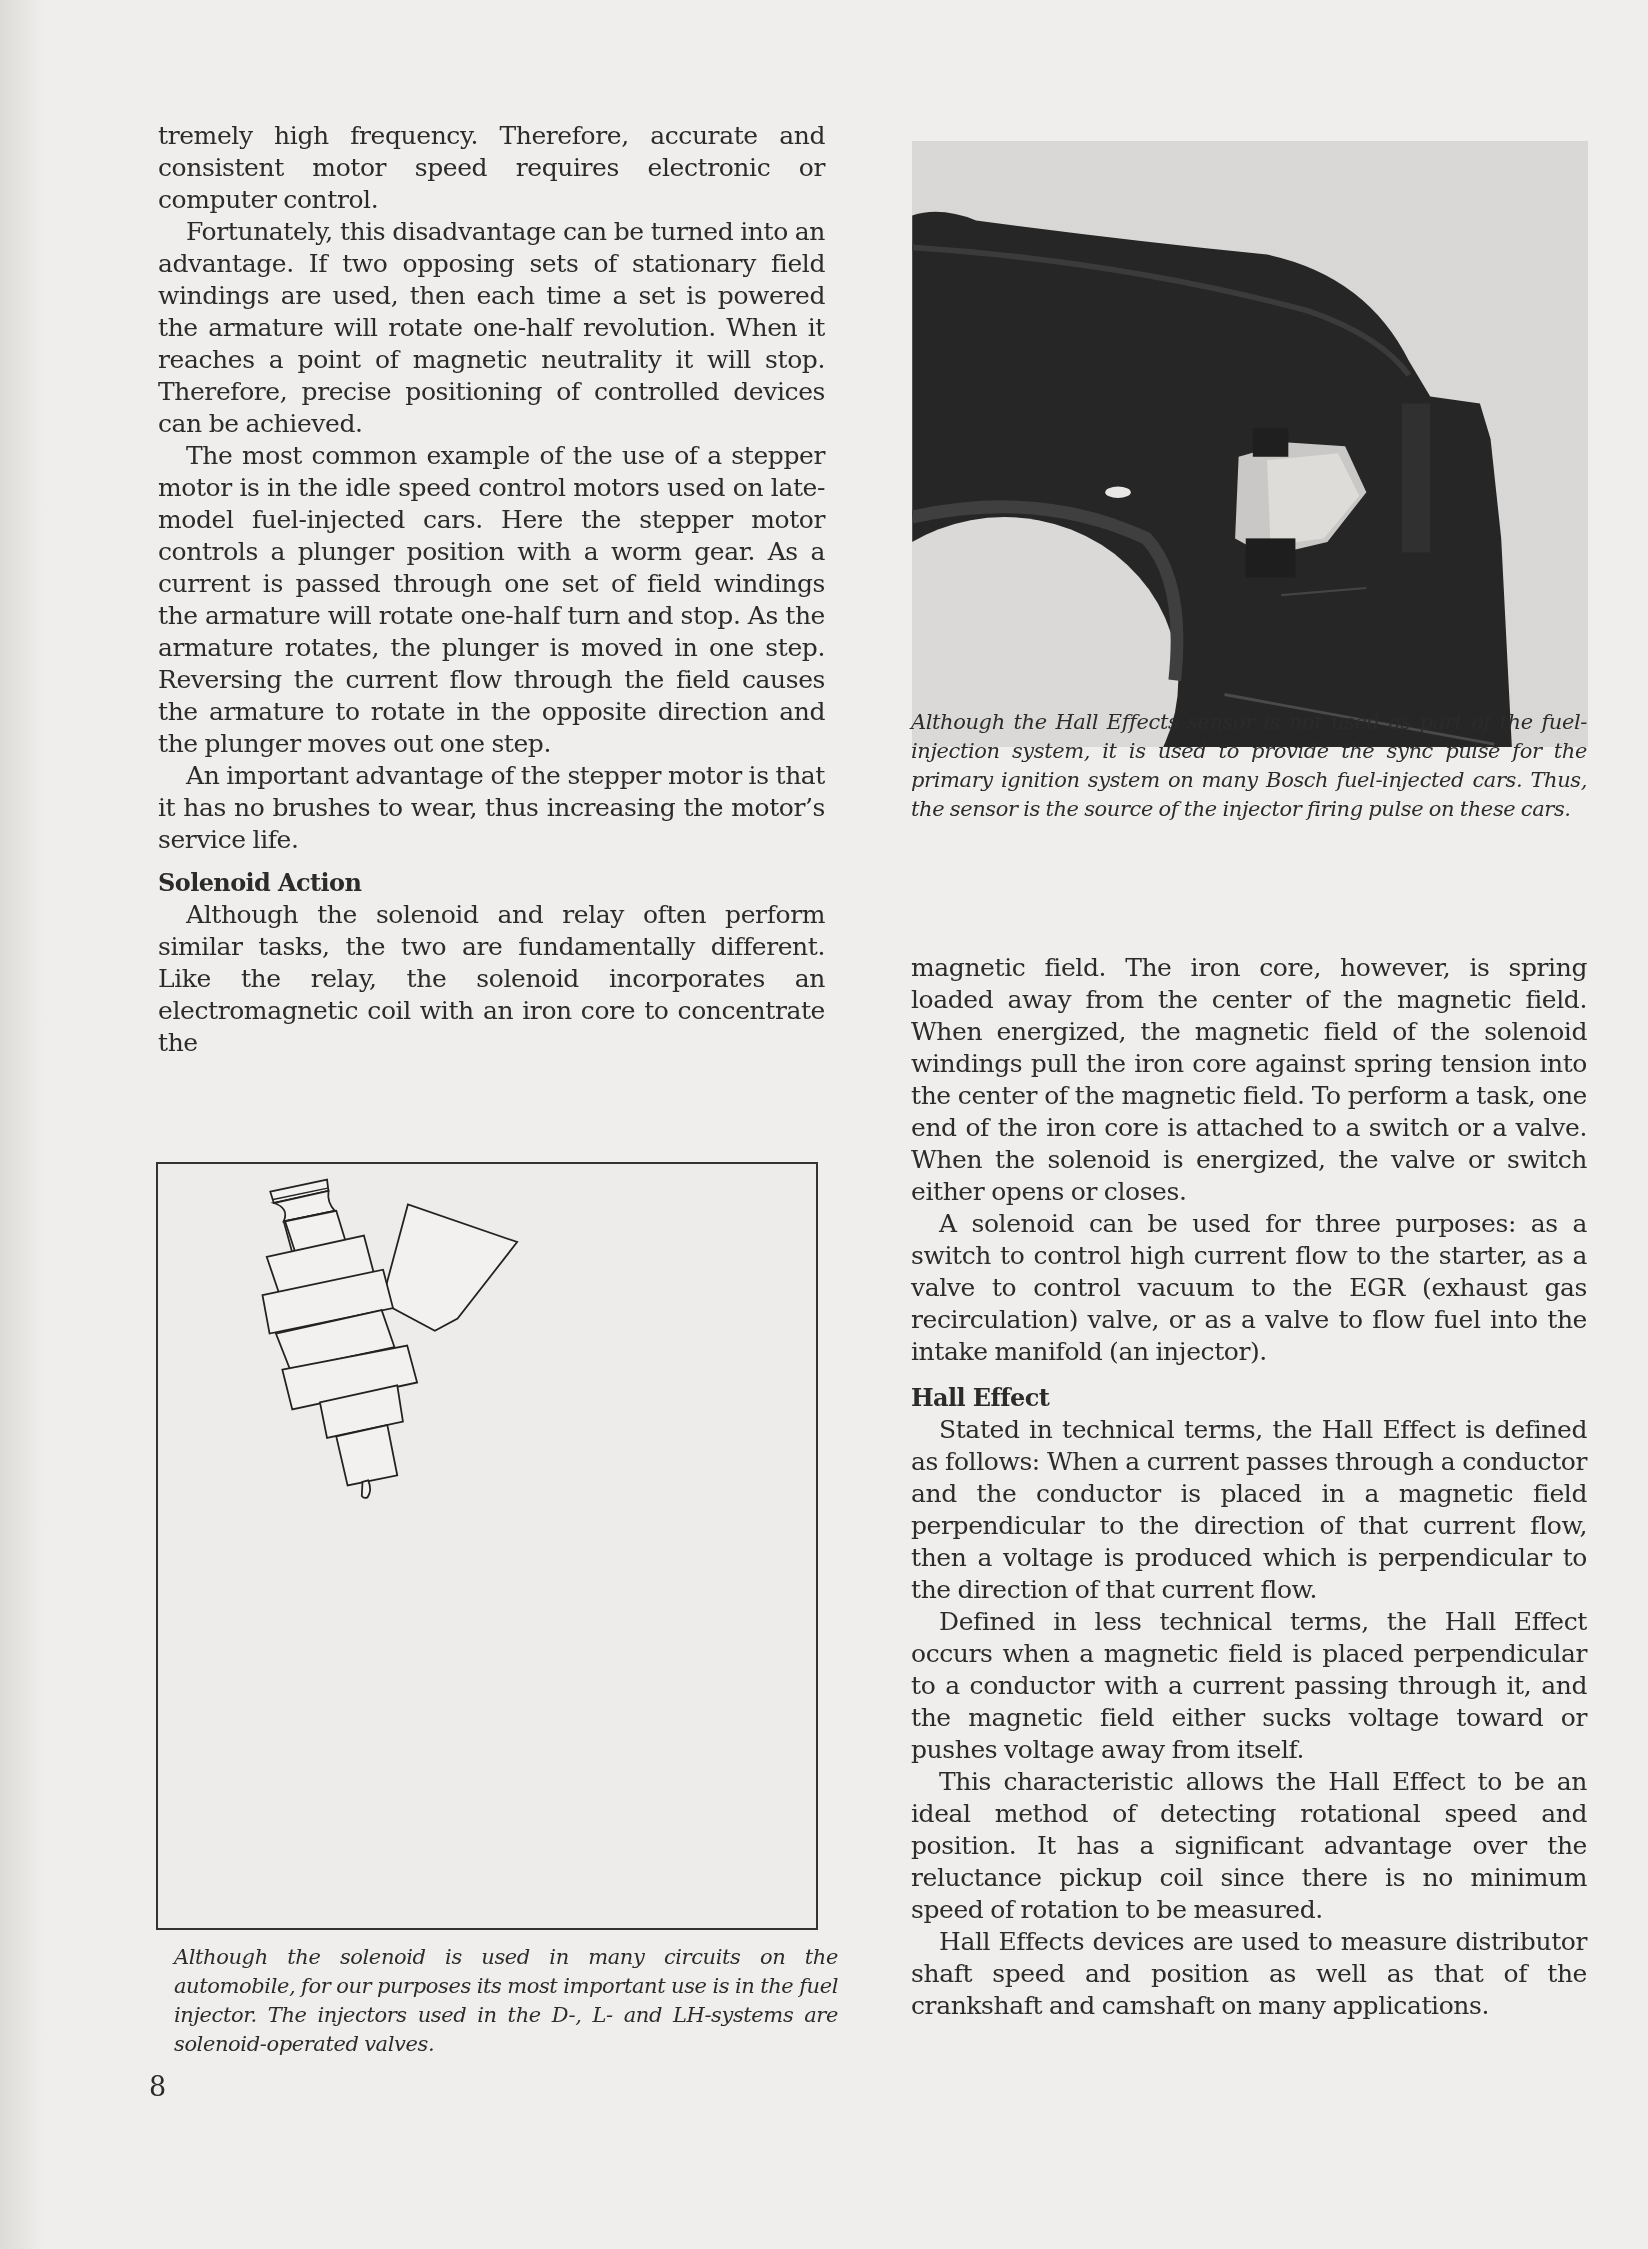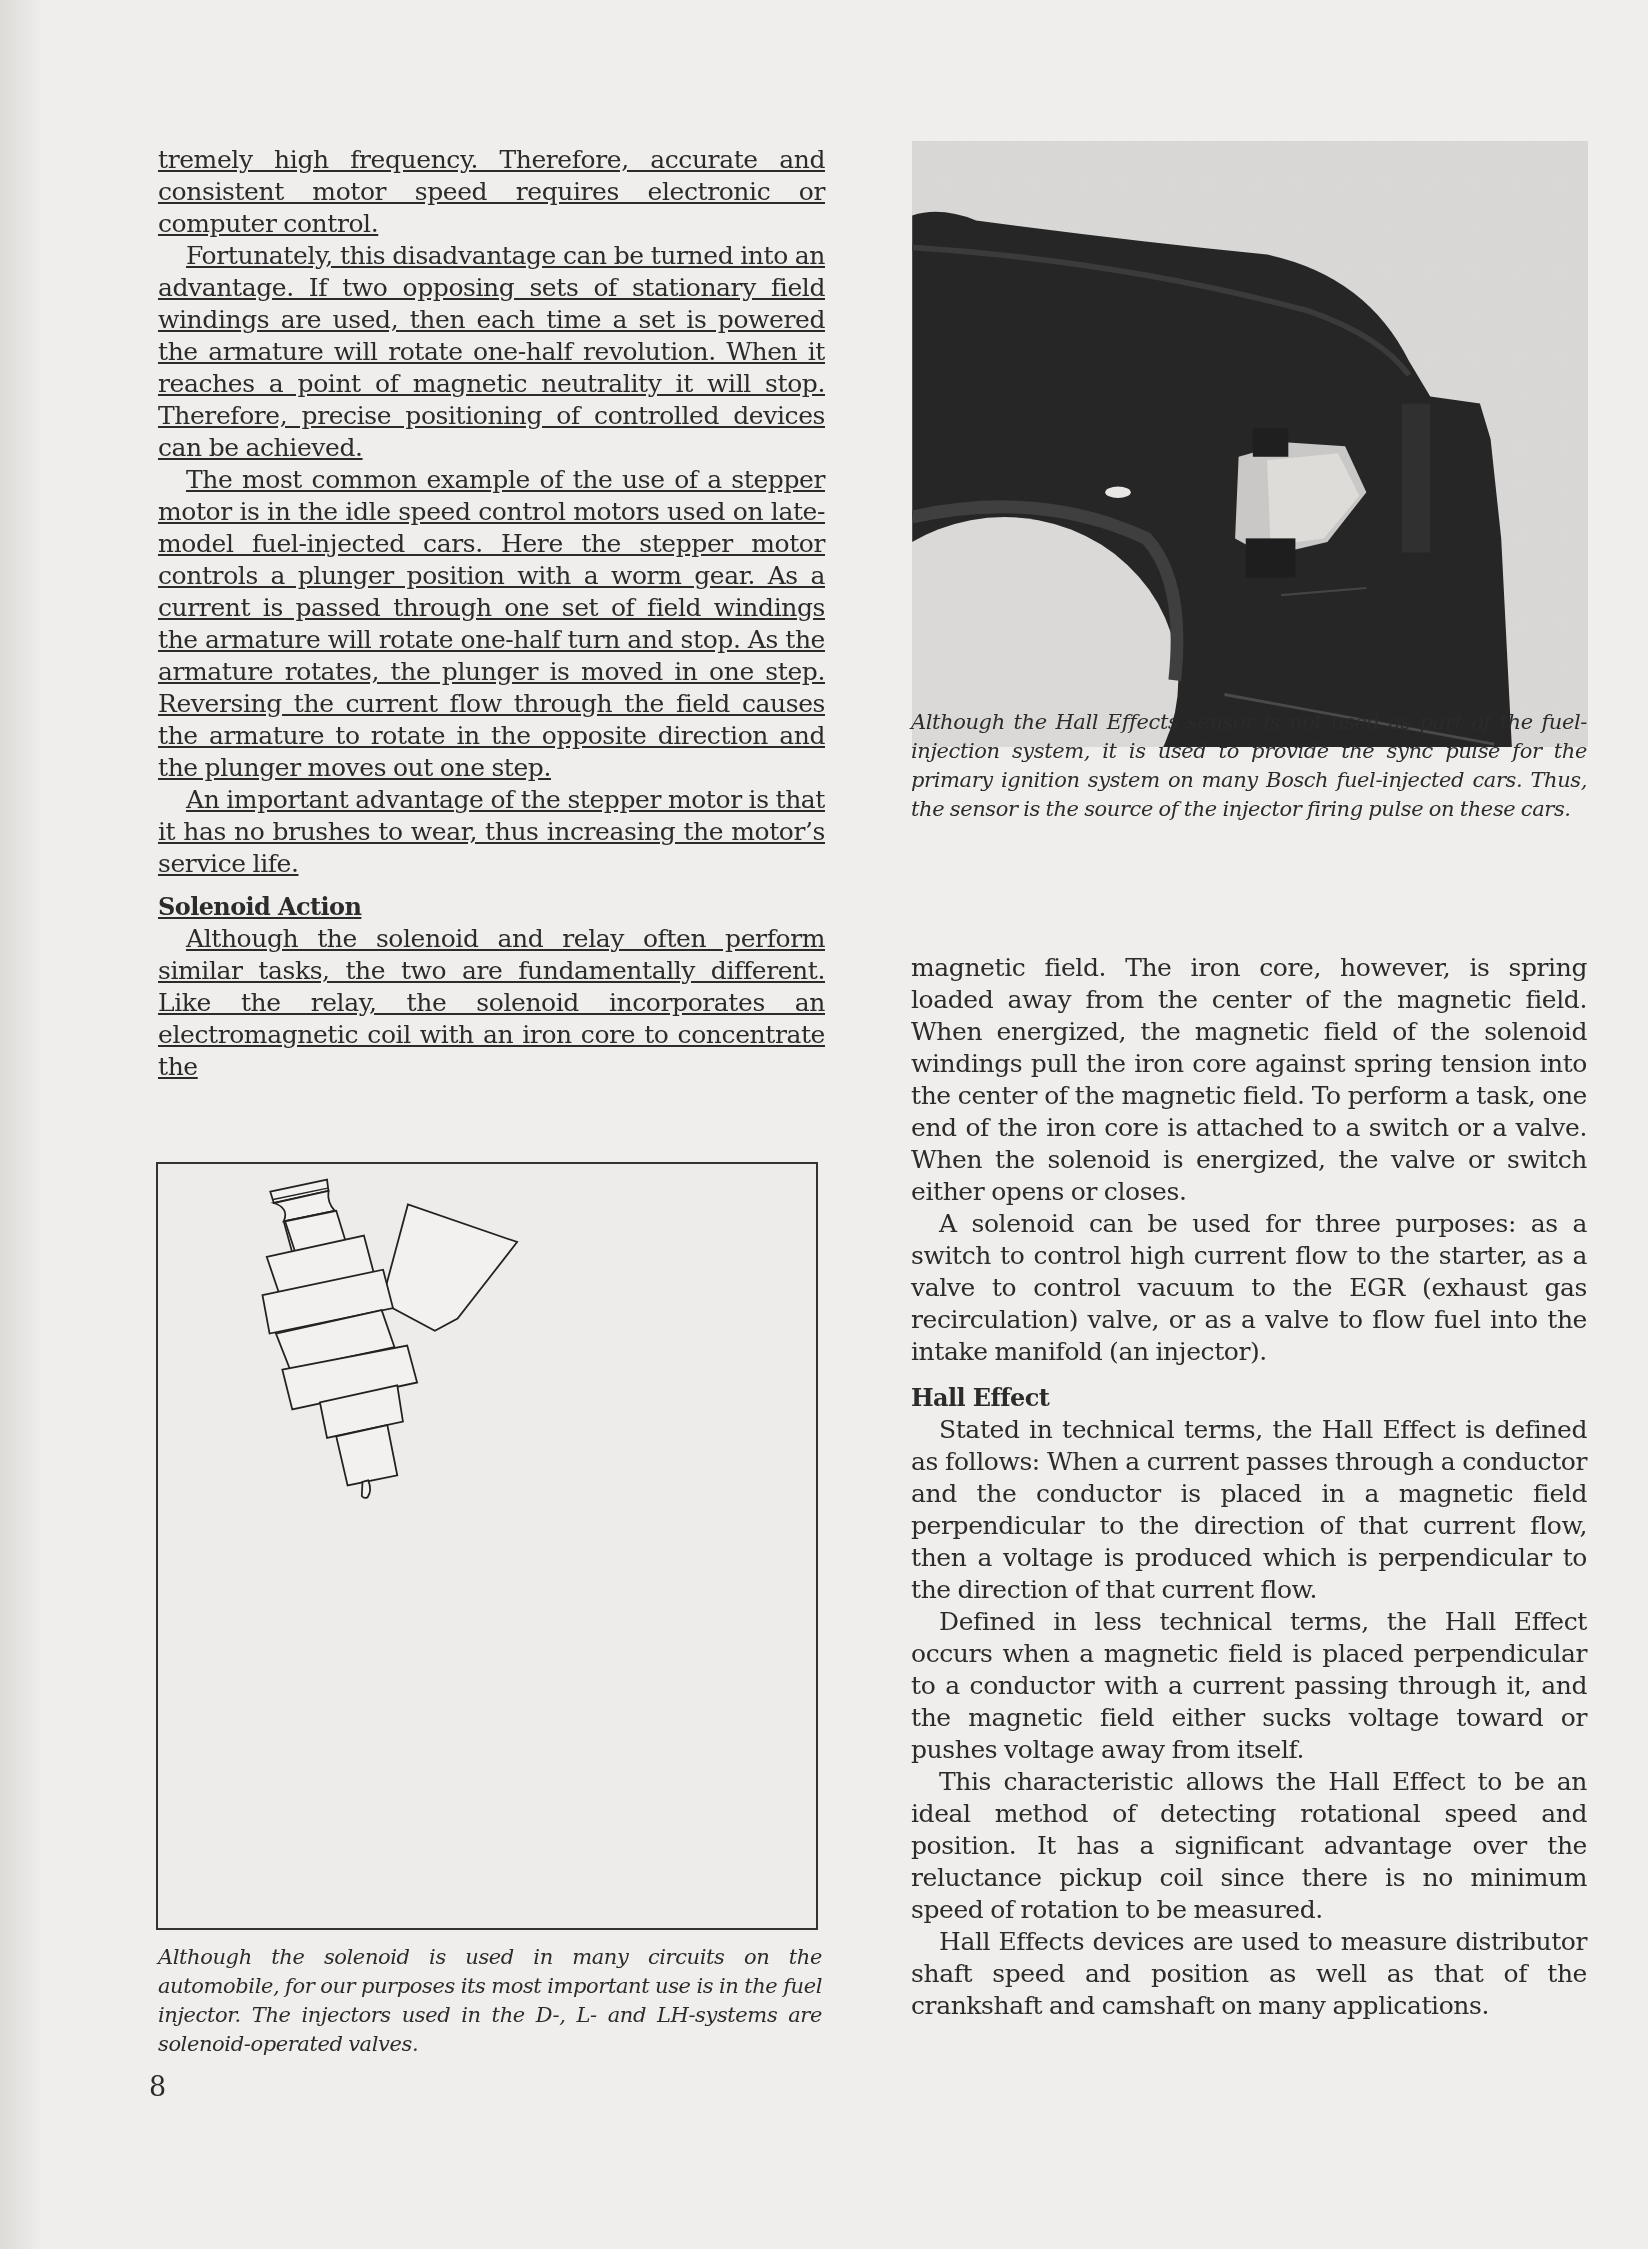--- a/index.html
+++ b/index.html
@@ -7,21 +7,21 @@
     width: 1649px; height: 2250px; position: relative; overflow: hidden;
     background: #efeeec;
     font-family: "DejaVu Serif", "Liberation Serif", serif;
     color: #2b2b2b;
   }
   .page-shade {
     position: absolute; left: 0; top: 0; width: 43px; height: 2250px;
     background: linear-gradient(to right, #dcdbd8, rgba(239,238,236,0));
   }
   .col { position: absolute; }
-  .col-left { left: 158px; top: 144px; width: 667px; text-decoration: underline; }
+  .col-left { left: 158px; top: 120px; width: 667px; }
   .col-right { left: 911px; width: 676px; }
   .para {
     margin: 0; font-size: 25px; line-height: 32px; text-align: justify;
     text-indent: 0; letter-spacing: -0.4px; word-spacing: -0.7px;
   }
   .para.indent { text-indent: 28px; }
   .heading {
     margin: 0; font-size: 24px; line-height: 32px; font-weight: bold;
     letter-spacing: -0.6px; margin-top: 11.4px;
   }
@@ -80,21 +80,21 @@
 
       <polygon points="438,1976 547,1952 555,2003 448,2026"></polygon>
 
       <polygon points="461,2024 533,2008 547,2079 477,2093"></polygon>
 
       <path d="M498,2088 L506,2086 Q512,2100 505,2110 Q500,2112 497,2108 Z"></path>
     </g>
     <line x1="372" y1="1690" x2="449" y2="1674" stroke="#222" stroke-width="2"></line>
   </svg>
 </div>
-<div class="col" style="left:158px; top:1943px; width:664px;">
+<div class="col" style="left:174px; top:1943px; width:664px;">
   <p class="caption">Although the solenoid is used in many circuits on the automobile, for our purposes its most important use is in the fuel injector. The injectors used in the D-, L- and LH-systems are solenoid-operated valves.</p>
 </div>
 
 <div class="photo">
   <svg width="676" height="606" viewBox="0 0 952 854" xmlns="http://www.w3.org/2000/svg">
     <defs>
       <pattern id="grain" width="4" height="4" patternUnits="userSpaceOnUse">
         <rect width="4" height="4" fill="#d9d8d6"></rect>
         <circle cx="1" cy="1" r="0.6" fill="#cfcecc"></circle>
       </pattern>

